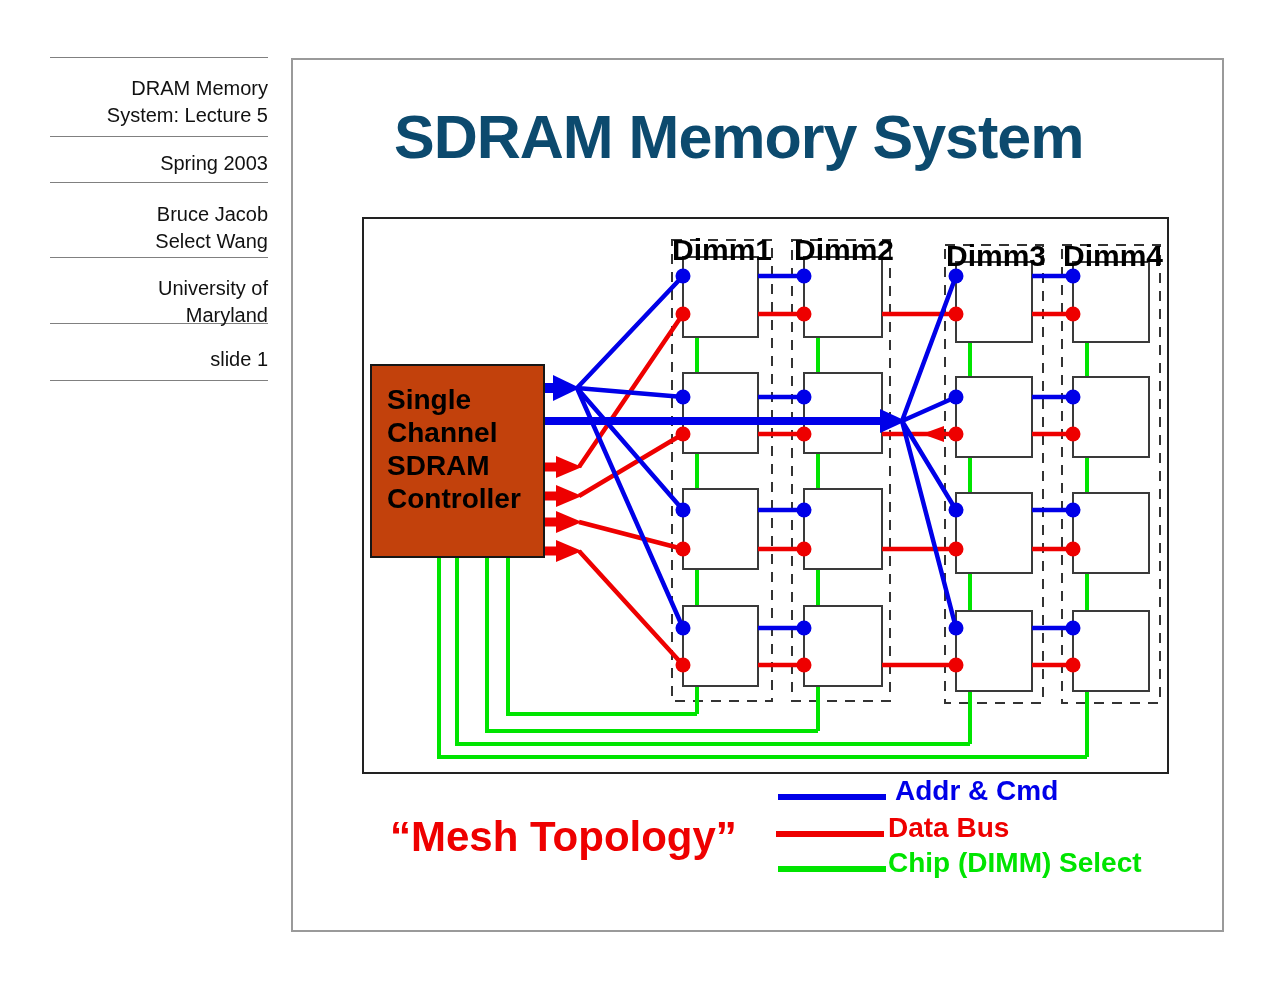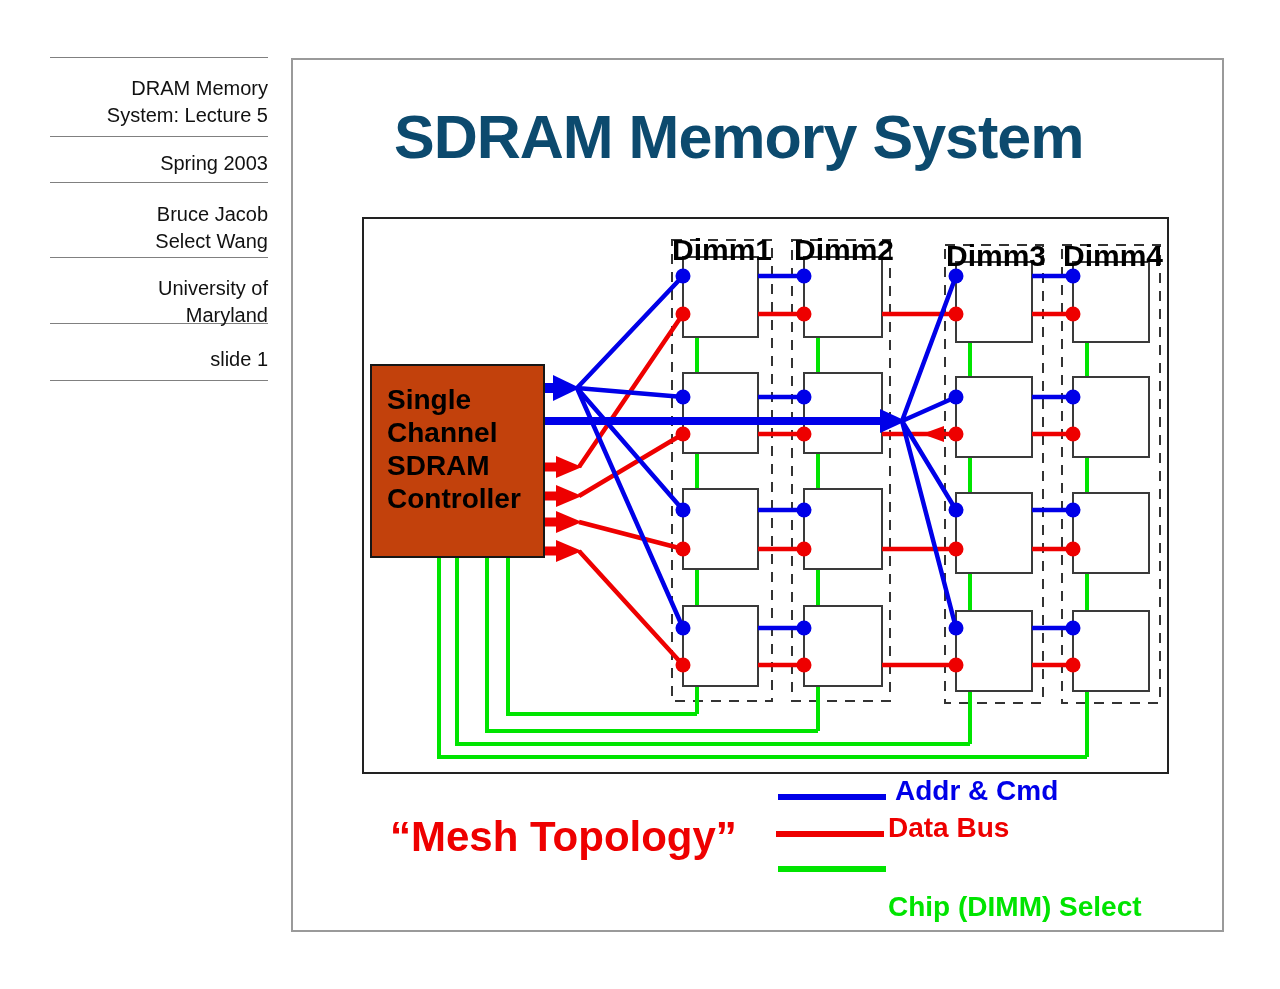--- a/index.html
+++ b/index.html
@@ -18,21 +18,21 @@
               border:2px solid #161616;}
   .controller-text{position:absolute;left:15px;top:17px;font-size:28px;font-weight:bold;
                    line-height:33px;color:#000;}
   .dimm-label{position:absolute;width:130px;text-align:center;font-size:30px;font-weight:bold;color:#000;margin-top:14px;}
   
   .legend-line{position:absolute;width:108px;height:6px;}
   .legend-label{position:absolute;font-size:28px;font-weight:bold;white-space:nowrap;}
   .caption{position:absolute;left:390px;top:813px;font-size:42px;font-weight:bold;
            color:var(--data-bus);white-space:nowrap;}
   .bg-addr{background:var(--addr-cmd);} .bg-data{background:var(--data-bus);} .bg-sel{background:var(--chip-select);}
-  .tx-addr{color:var(--addr-cmd);} .tx-data{color:var(--data-bus);} .tx-sel{color:var(--chip-select);margin-top:44px;}
+  .tx-addr{color:var(--addr-cmd);} .tx-data{color:var(--data-bus);} .tx-sel{color:var(--chip-select);}
   
   .s-addr{stroke:var(--addr-cmd);} .f-addr{fill:var(--addr-cmd);}
   .s-data{stroke:var(--data-bus);} .f-data{fill:var(--data-bus);}
   .s-sel{stroke:var(--chip-select);}
 </style>
 </head>
 <body>
 
 <div class="canvas">
 

